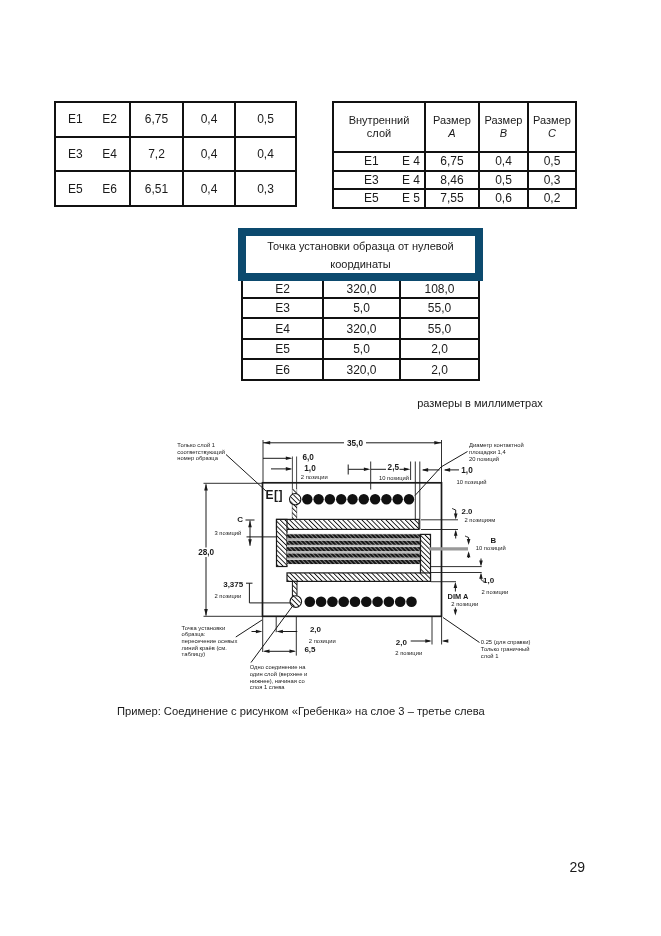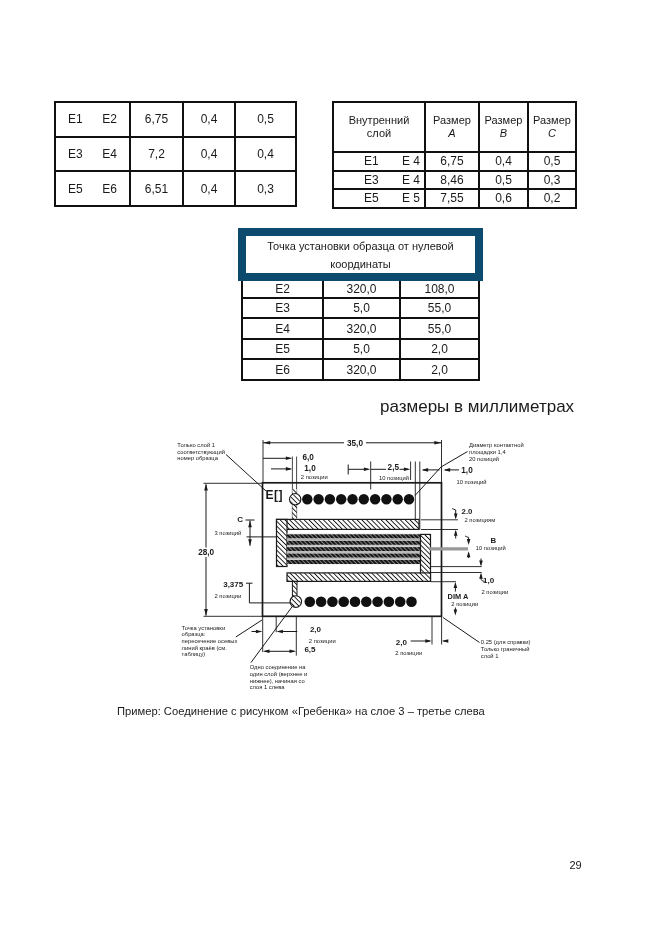--- a/index.html
+++ b/index.html
@@ -139,21 +139,21 @@
           <td style="border:2px solid #111;">2,0</td>
         </tr>
   <tr style="height:20px;font-size:12px;">
           <td style="border:2px solid #111;">Е6</td>
           <td style="border:2px solid #111;">320,0</td>
           <td style="border:2px solid #111;">2,0</td>
         </tr>
 </tbody>
     </table>
 
-<div class="abs" style="left:380px;top:397px;width:200px;text-align:left;font-size:17px;">размеры в миллиметрах</div>
+<div class="abs" style="left:380px;top:397px;width:200px;text-align:center;font-size:11px;">размеры в миллиметрах</div>
 
 <svg class="abs" style="left:0;top:0;" width="661" height="936" viewBox="0 0 661 936">
 <defs>
   <pattern id="h1" patternUnits="userSpaceOnUse" width="3.4" height="3.4" patternTransform="rotate(-45)">
     <rect width="3.4" height="3.4" fill="#fff"></rect>
     <line x1="0" y1="0" x2="0" y2="3.4" stroke="#111" stroke-width="1.8"></line>
   </pattern>
   <pattern id="h2" patternUnits="userSpaceOnUse" width="3" height="3" patternTransform="rotate(-45)">
     <rect width="3" height="3" fill="#161616"></rect>
     <line x1="0" y1="0" x2="0" y2="3" stroke="#fff" stroke-width="0.9"></line>
@@ -420,15 +420,15 @@
   <text x="249.7" y="675.8" font-size="5.8">один слой (верхнее и</text>
   <text x="249.7" y="682.6" font-size="5.8">нижнее), начиная со</text>
   <text x="249.7" y="689.4" font-size="5.8">слоя 1 слева</text>
   <line x1="251" y1="662.5" x2="293" y2="605.5" stroke="#1a1a1a" stroke-width="1"></line>
 </g>
 </svg>
 
 <div class="abs" style="left:117px;top:704.5px;font-size:11.2px;">Пример: Соединение с рисунком «Гребенка» на слое 3 – третье слева</div>
 
 
-<div class="abs" style="left:569.5px;top:858.5px;font-size:11px;">29</div>
+<div class="abs" style="left:569.5px;top:858.5px;font-size:14px;">29</div>
 
 </div>
 
 </body></html>

